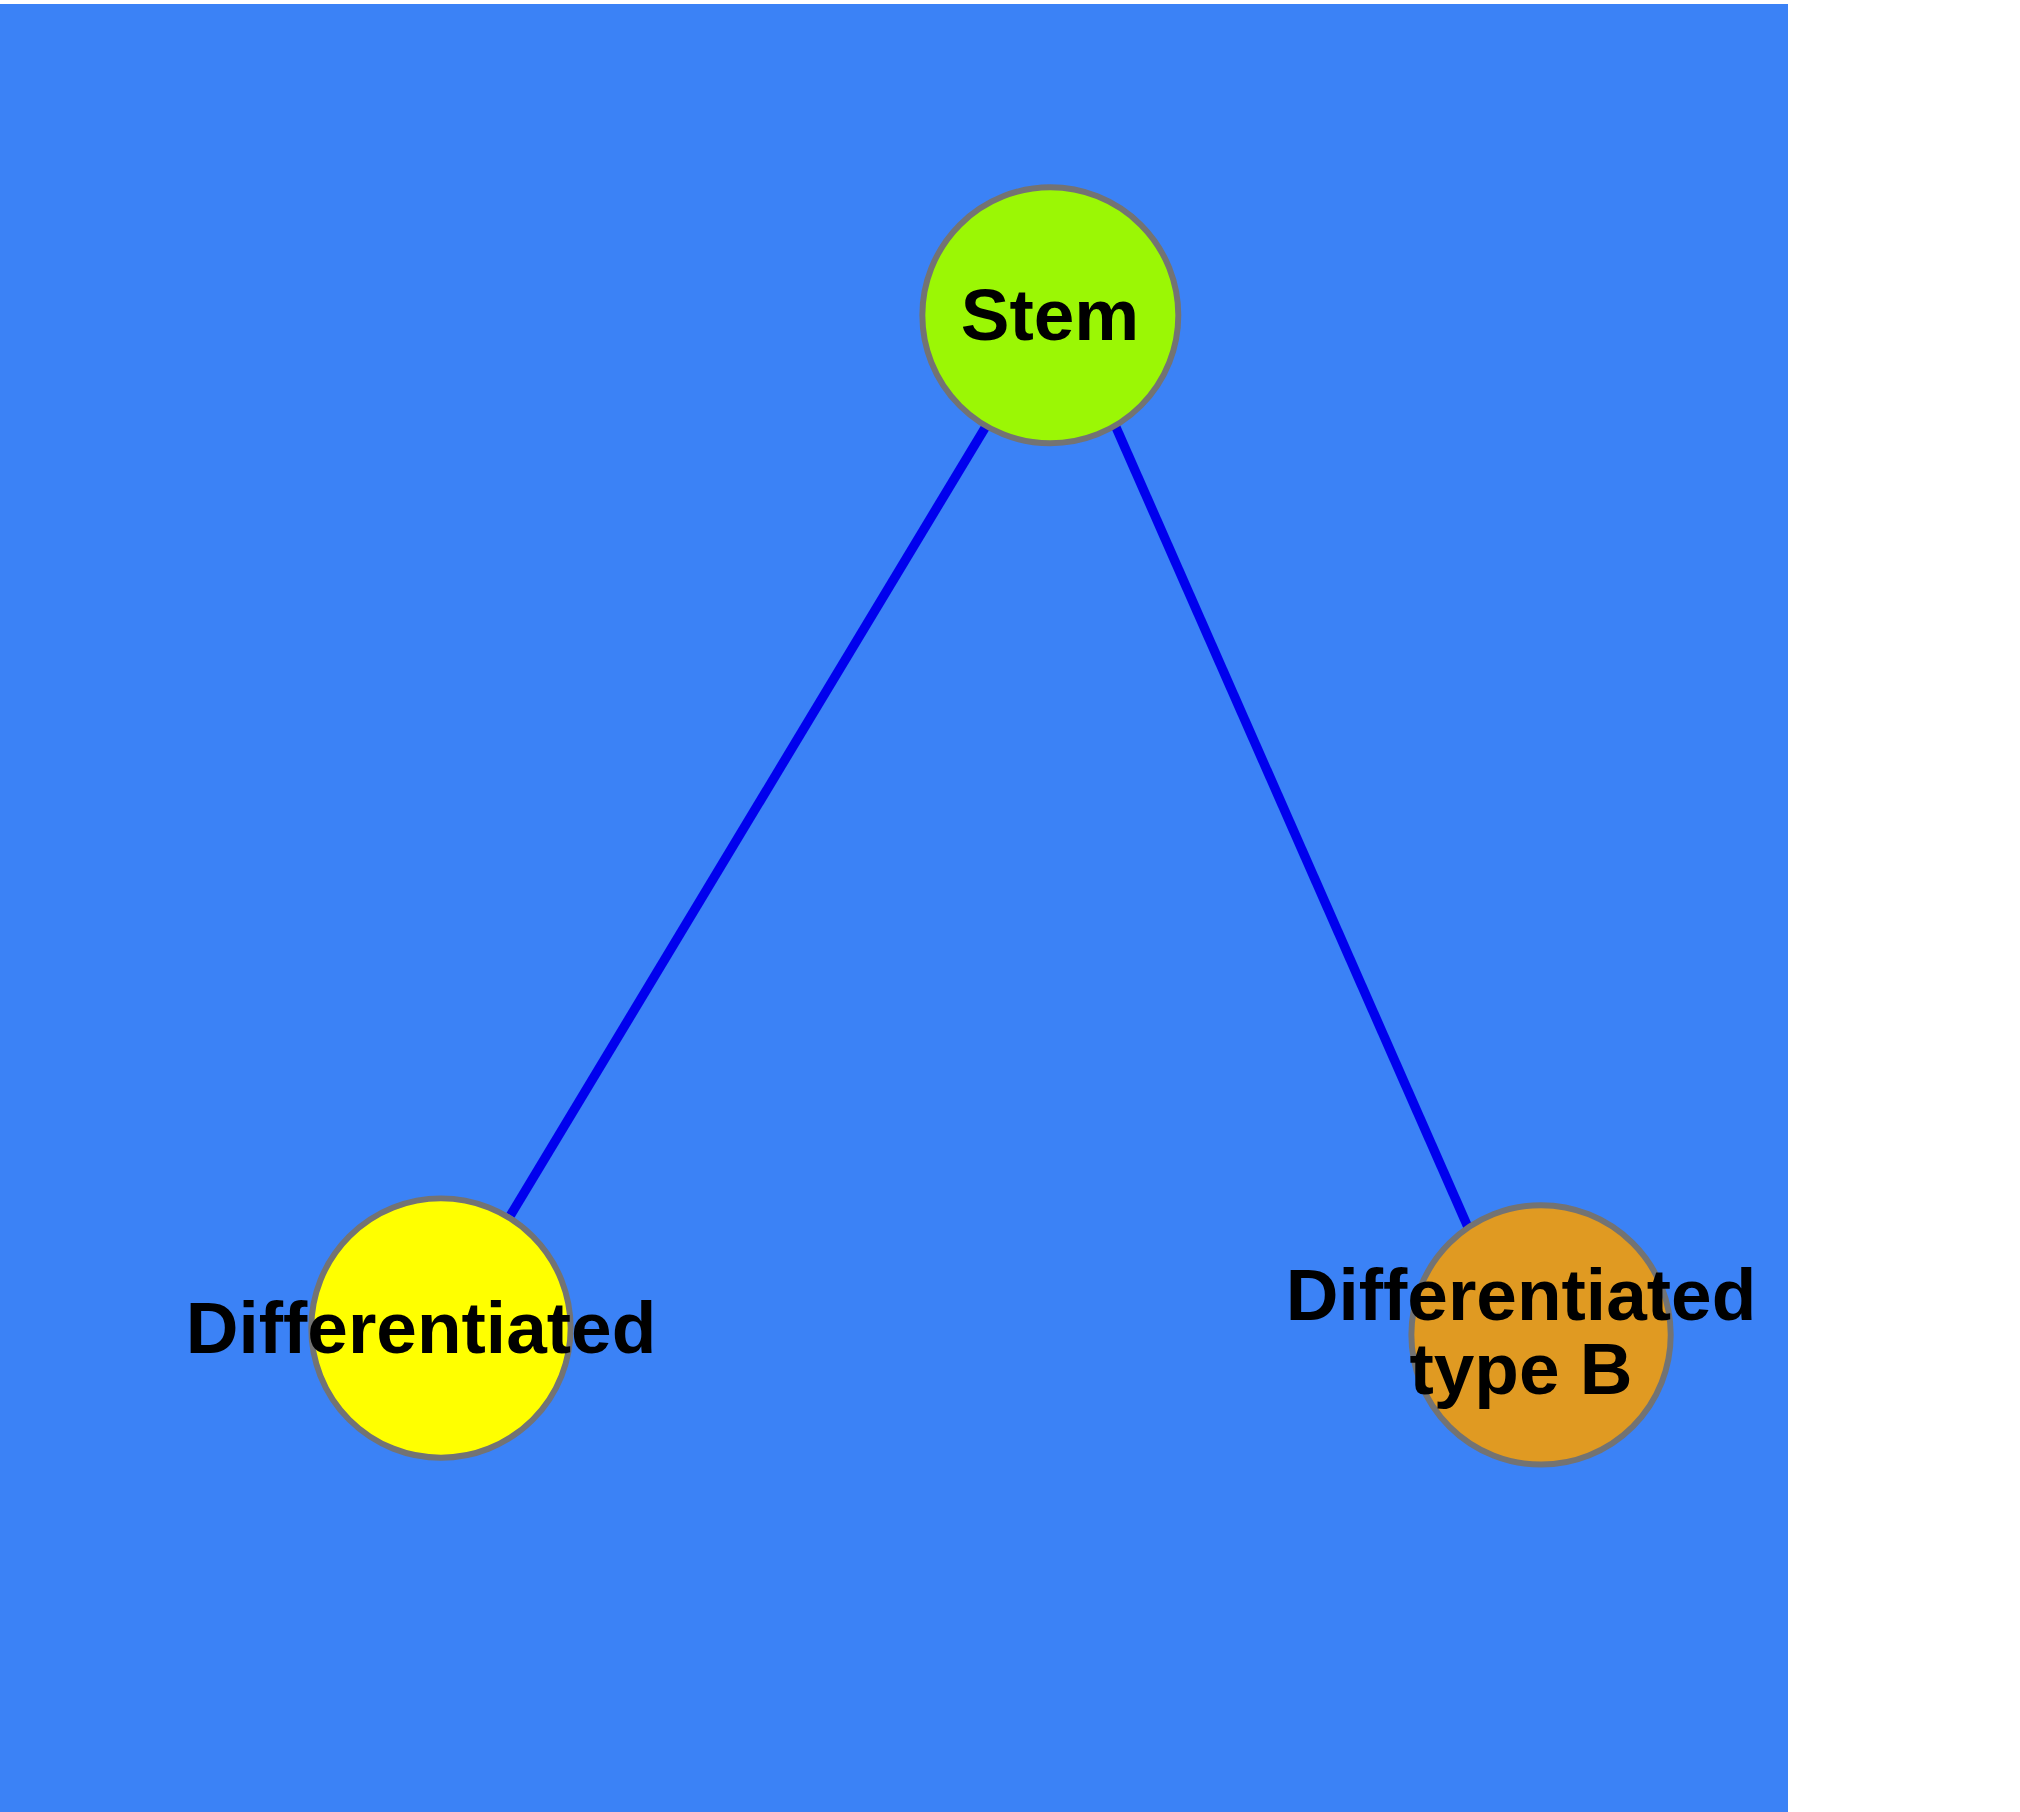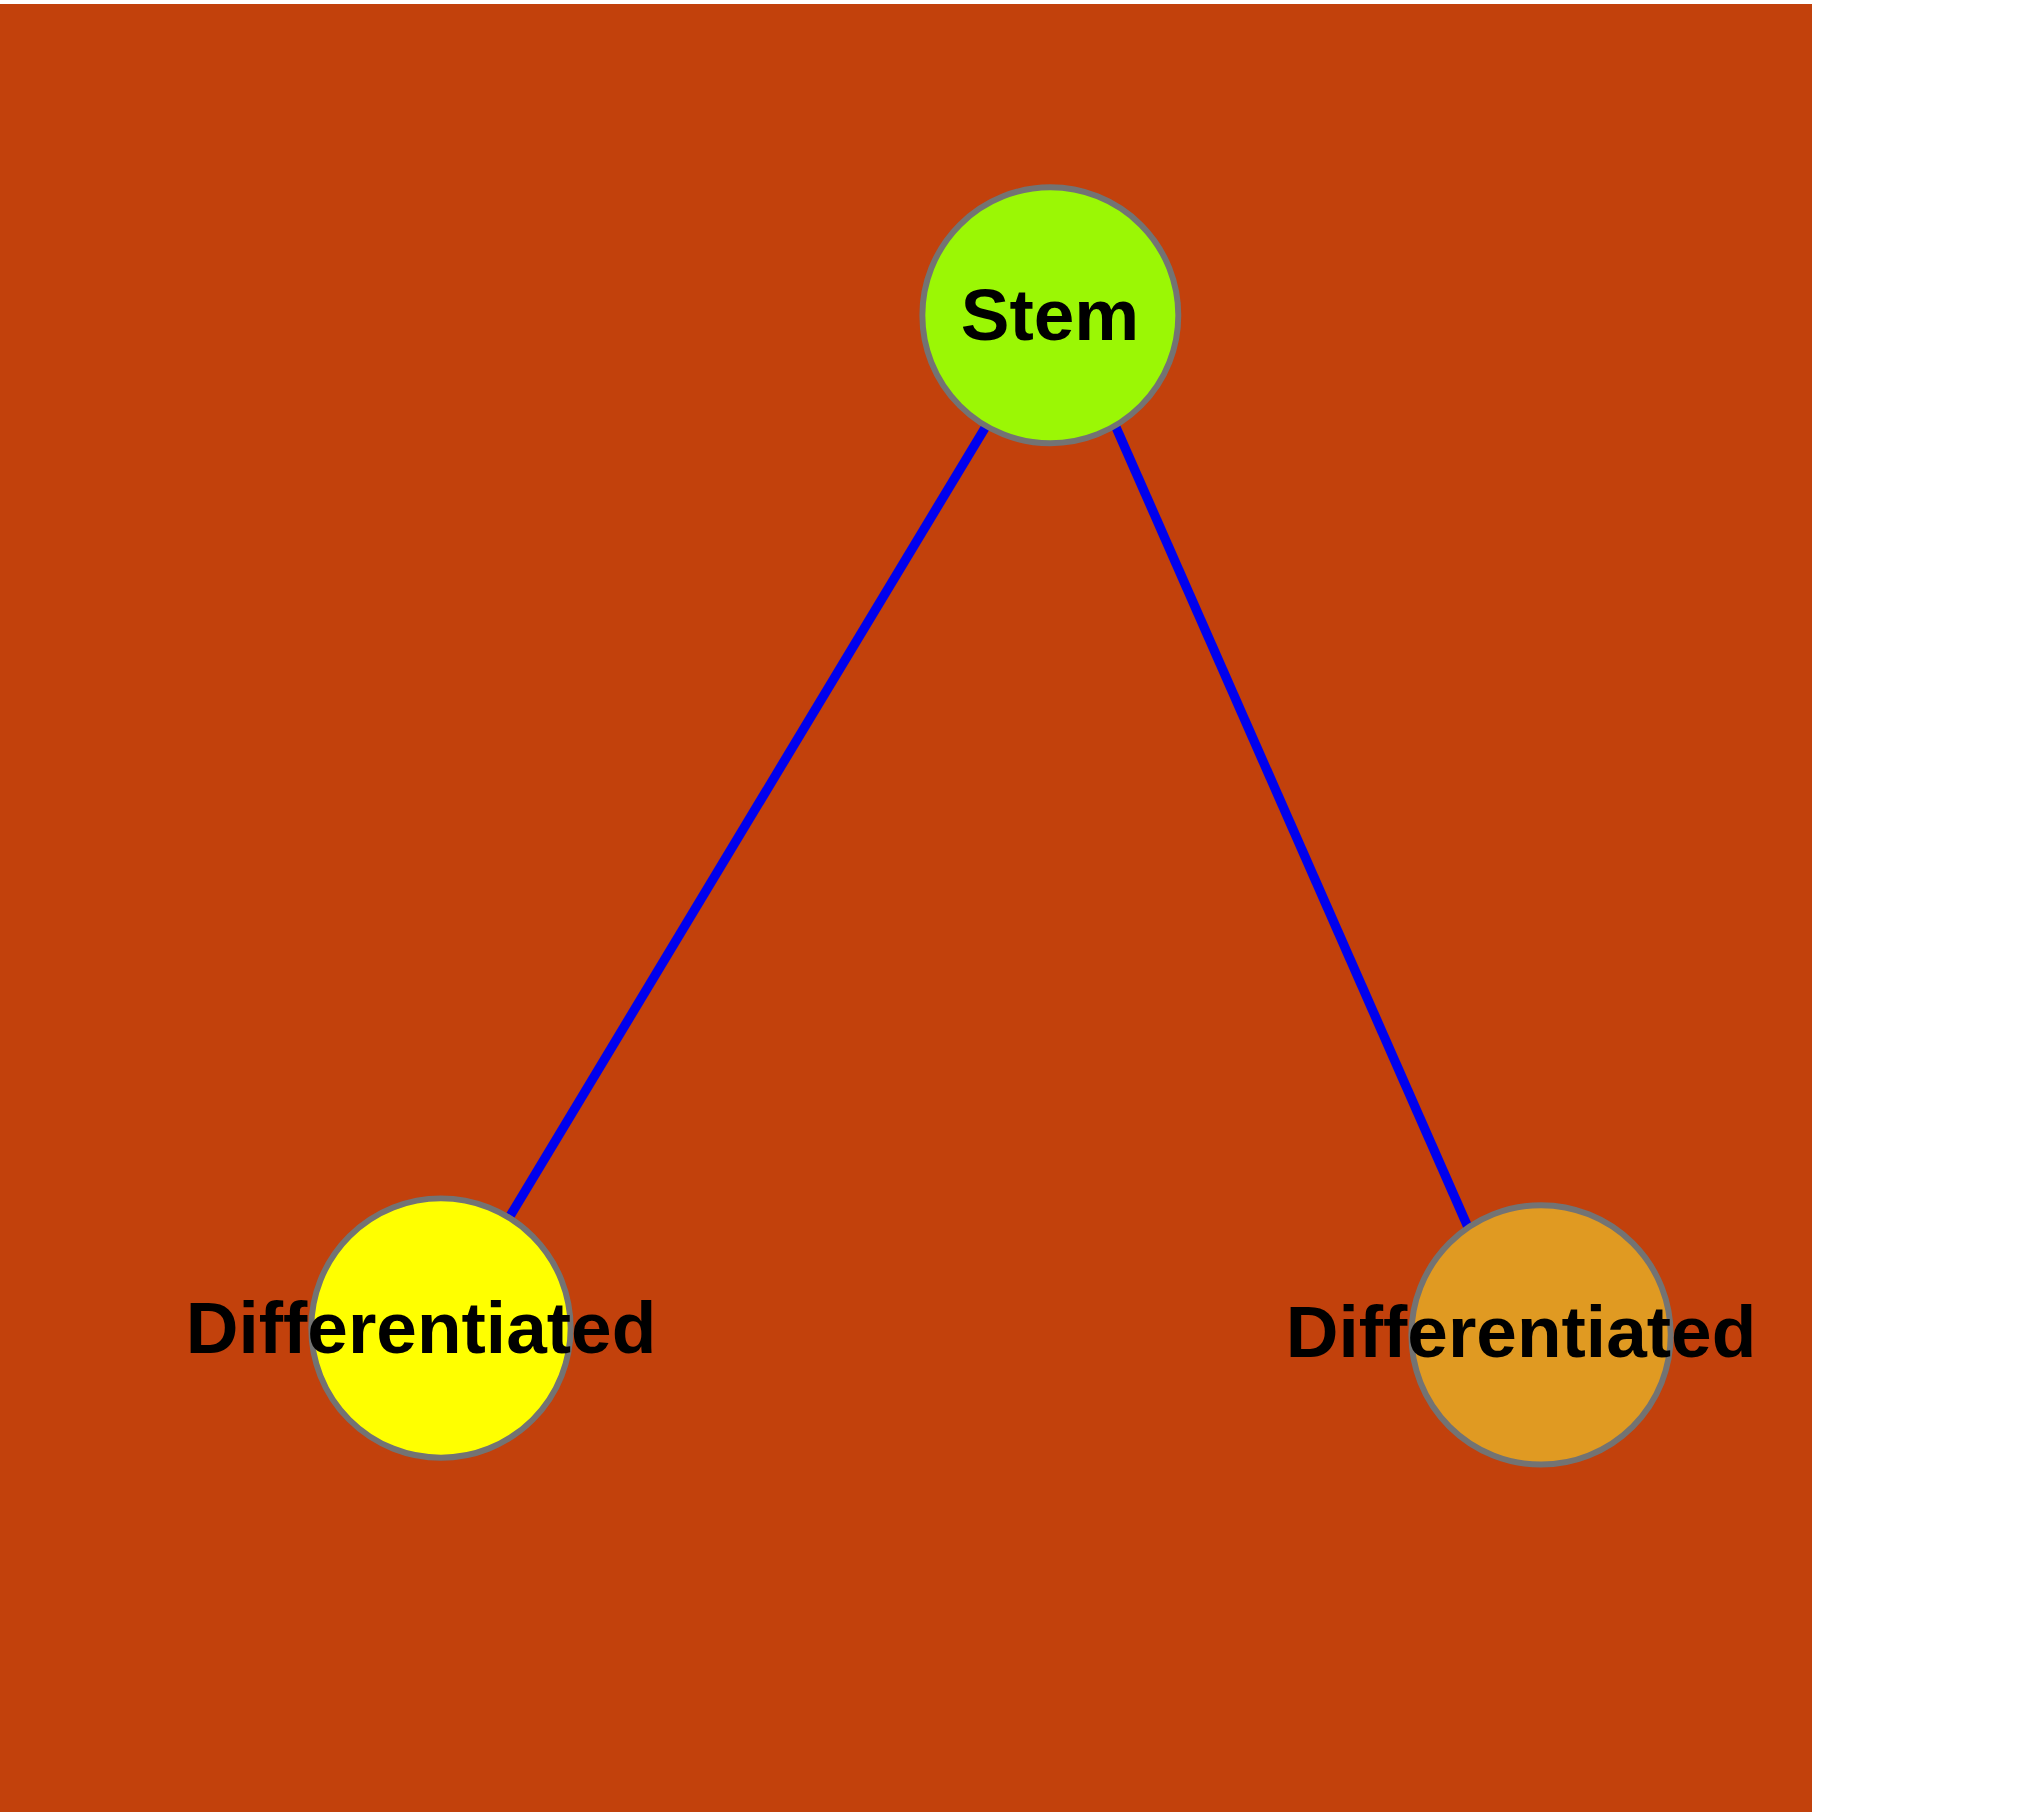--- a/index.html
+++ b/index.html
@@ -10,22 +10,21 @@
   body {
     width: 2021px;
     height: 1812px;
     overflow: hidden;
     font-family: "Liberation Sans", sans-serif;
   }
   #graph-canvas {
     position: relative;
     width: 1788px;
     height: 1812px;
-    background: #c2410c;
-    padding-left: 24px;
+    background: #3b82f6;
   }
   #graph-svg {
     position: absolute;
     top: 0;
     left: 0;
     width: 2021px;
     height: 1812px;
     display: block;
   }
   .node-label {
@@ -64,17 +63,17 @@
     <g id="node-layer">
         <circle cx="1239" cy="372" r="151" fill="#9bf705" stroke="#737373" stroke-width="7"></circle>
         <circle cx="520" cy="1567" r="153" fill="#ffff00" stroke="#737373" stroke-width="7"></circle>
         <circle cx="1818" cy="1575" r="153" fill="#e09a22" stroke="#737373" stroke-width="7"></circle>
       </g>
   </svg>
 
   <div id="label-layer">
       <div class="node-label" style="left: 1050px; top: 315px; font-size: 73px; color: rgb(0, 0, 0);"><div>Stem</div></div>
       <div class="node-label" style="left: 421px; top: 1328px; font-size: 73px; color: rgb(0, 0, 0);"><div>Differentiated</div></div>
-      <div class="node-label" style="left: 1521px; top: 1332px; font-size: 73px; color: rgb(0, 0, 0);"><div>Differentiated</div></div>
+      <div class="node-label" style="left: 1521px; top: 1332px; font-size: 73px; color: rgb(0, 0, 0);"><div>Differentiated</div><div>type B</div></div>
     </div>
 
 </div>
 
 
 </body></html>

